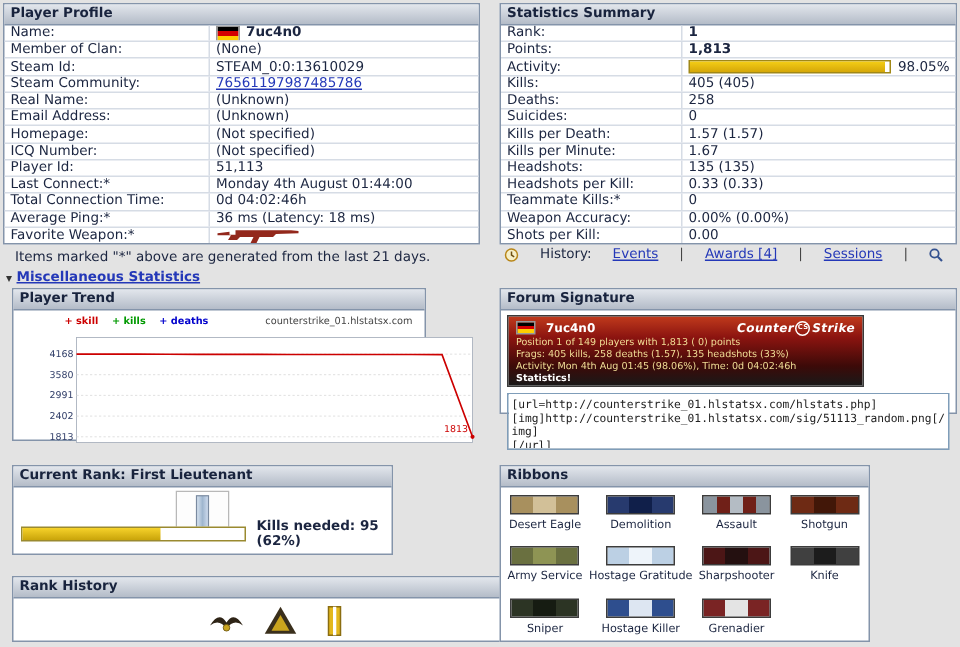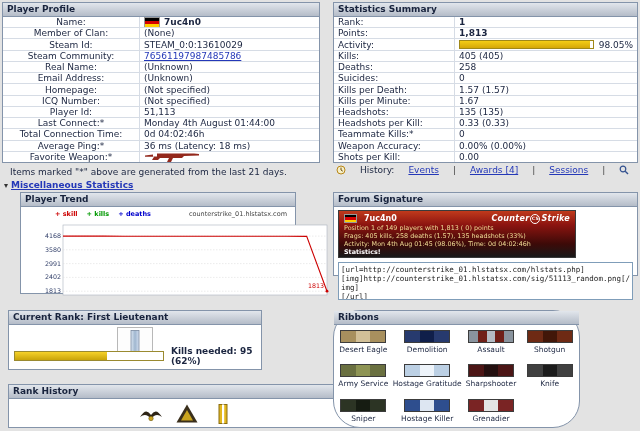--- a/index.html
+++ b/index.html
@@ -8,21 +8,21 @@
     background:#e3e3e3;color:#1b2540;
     font-family:"DejaVu Sans","Liberation Sans",sans-serif;font-size:9px;
   }
   .panel{position:absolute;background:#fff;border:1px solid #8494aa;box-sizing:border-box;}
   .panel-h{height:13px;line-height:13px;padding:0 4px;font-weight:bold;font-size:9px;color:#18233d;
     background:linear-gradient(#e2e6ec,#b4bcc8);border-bottom:1px solid #8494aa;white-space:nowrap;overflow:hidden;}
   .tbody{display:flex;flex-direction:column;height:calc(100% - 14px);}
   .trow{flex:1;display:flex;align-items:center;border-top:1px solid #d6dce5;min-height:0;}
   .trow:first-child{border-top:none;}
   .tlabel{flex:none;padding:0 4px;white-space:nowrap;overflow:hidden;}
-  #p-profile .tlabel{width:128px;text-align:center;}
+  #p-profile .tlabel{width:128px;}
   #p-stats .tlabel{width:112px;}
   .tval{flex:1;display:flex;align-items:center;height:100%;padding:0 4px;border-left:1px solid #d6dce5;white-space:nowrap;overflow:hidden;}
   .bold{font-weight:bold;}
   .lnk{color:#2438b8;text-decoration:underline;cursor:pointer;}
   .flag{display:inline-block;width:14px;height:9px;margin-right:4px;border:1px solid #999;
     background:linear-gradient(#000 0 33%,#d40000 33% 66%,#ffce00 66% 100%);}
   .note{position:absolute;left:10px;top:167px;font-size:9px;}
   .hist{position:absolute;left:336px;top:165px;display:flex;align-items:center;gap:14px;white-space:nowrap;}
   .misc{position:absolute;left:4px;top:180px;display:flex;align-items:center;gap:3px;}
   .misc .lnk{font-weight:bold;}
@@ -224,21 +224,21 @@
       </svg>
   </span>
   <a class="lnk">Find Players</a>
 </div>
 
 <div class="misc">
   <span class="arrow">▾</span>
   <a class="lnk">Miscellaneous Statistics</a>
 </div>
 
-<div class="panel" id="p-trend" style="left:8px;top:192px;width:276px;height:102px;margin-left:12px;">
+<div class="panel" id="p-trend" style="left:8px;top:192px;width:276px;height:102px;">
   <div class="panel-h">Player Trend</div>
   <div class="chart-wrap">
     <svg id="trend-svg" width="300" height="84" viewBox="0 0 300 84">
         <rect x="28" y="4" width="264" height="70" fill="#ffffff" stroke="#aab2be" stroke-width="0.6"></rect>
         <line x1="28" x2="292" y1="15.1" y2="15.1" stroke="#dddddd" stroke-width="0.6" stroke-dasharray="1.5,1.5"></line>
         <text x="26" y="17.1" font-size="6.3" fill="#33406a" text-anchor="end">4168</text>
         <line x1="28" x2="292" y1="28.8" y2="28.8" stroke="#dddddd" stroke-width="0.6" stroke-dasharray="1.5,1.5"></line>
         <text x="26" y="30.8" font-size="6.3" fill="#33406a" text-anchor="end">3580</text>
         <line x1="28" x2="292" y1="42.6" y2="42.6" stroke="#dddddd" stroke-width="0.6" stroke-dasharray="1.5,1.5"></line>
         <text x="26" y="44.6" font-size="6.3" fill="#33406a" text-anchor="end">2991</text>
@@ -323,21 +323,21 @@
     </span>
     <span class="ico">
       <svg width="26" height="26" viewBox="0 0 26 26">
         <rect x="9" y="3.5" width="8" height="19" fill="#e3b81e" stroke="#8a6d10"></rect>
         <rect x="12" y="3.5" width="2.2" height="19" fill="#ffffff"></rect>
       </svg>
     </span>
   </div>
 </div>
 
-<div class="panel" id="p-ribbons" style="left:333px;top:310px;width:247px;height:118px;border-radius:27px;">
+<div class="panel" id="p-ribbons" style="left:333px;top:310px;width:247px;height:118px;">
   <div class="panel-h">Ribbons</div>
   <div class="rib-grid">
     <div class="rib-cell">
       <div class="ribbon" style="background: linear-gradient(90deg, rgb(168, 144, 94) 0%, rgb(168, 144, 94) 33.3%, rgb(210, 192, 152) 33.3%, rgb(210, 192, 152) 66.7%, rgb(168, 144, 94) 66.7%, rgb(168, 144, 94) 100%);"></div>
       <div class="rib-label">Desert Eagle</div>
     </div>
     <div class="rib-cell">
       <div class="ribbon" style="background: linear-gradient(90deg, rgb(39, 58, 110) 0%, rgb(39, 58, 110) 33.3%, rgb(16, 31, 74) 33.3%, rgb(16, 31, 74) 66.7%, rgb(39, 58, 110) 66.7%, rgb(39, 58, 110) 100%);"></div>
       <div class="rib-label">Demolition</div>
     </div>

